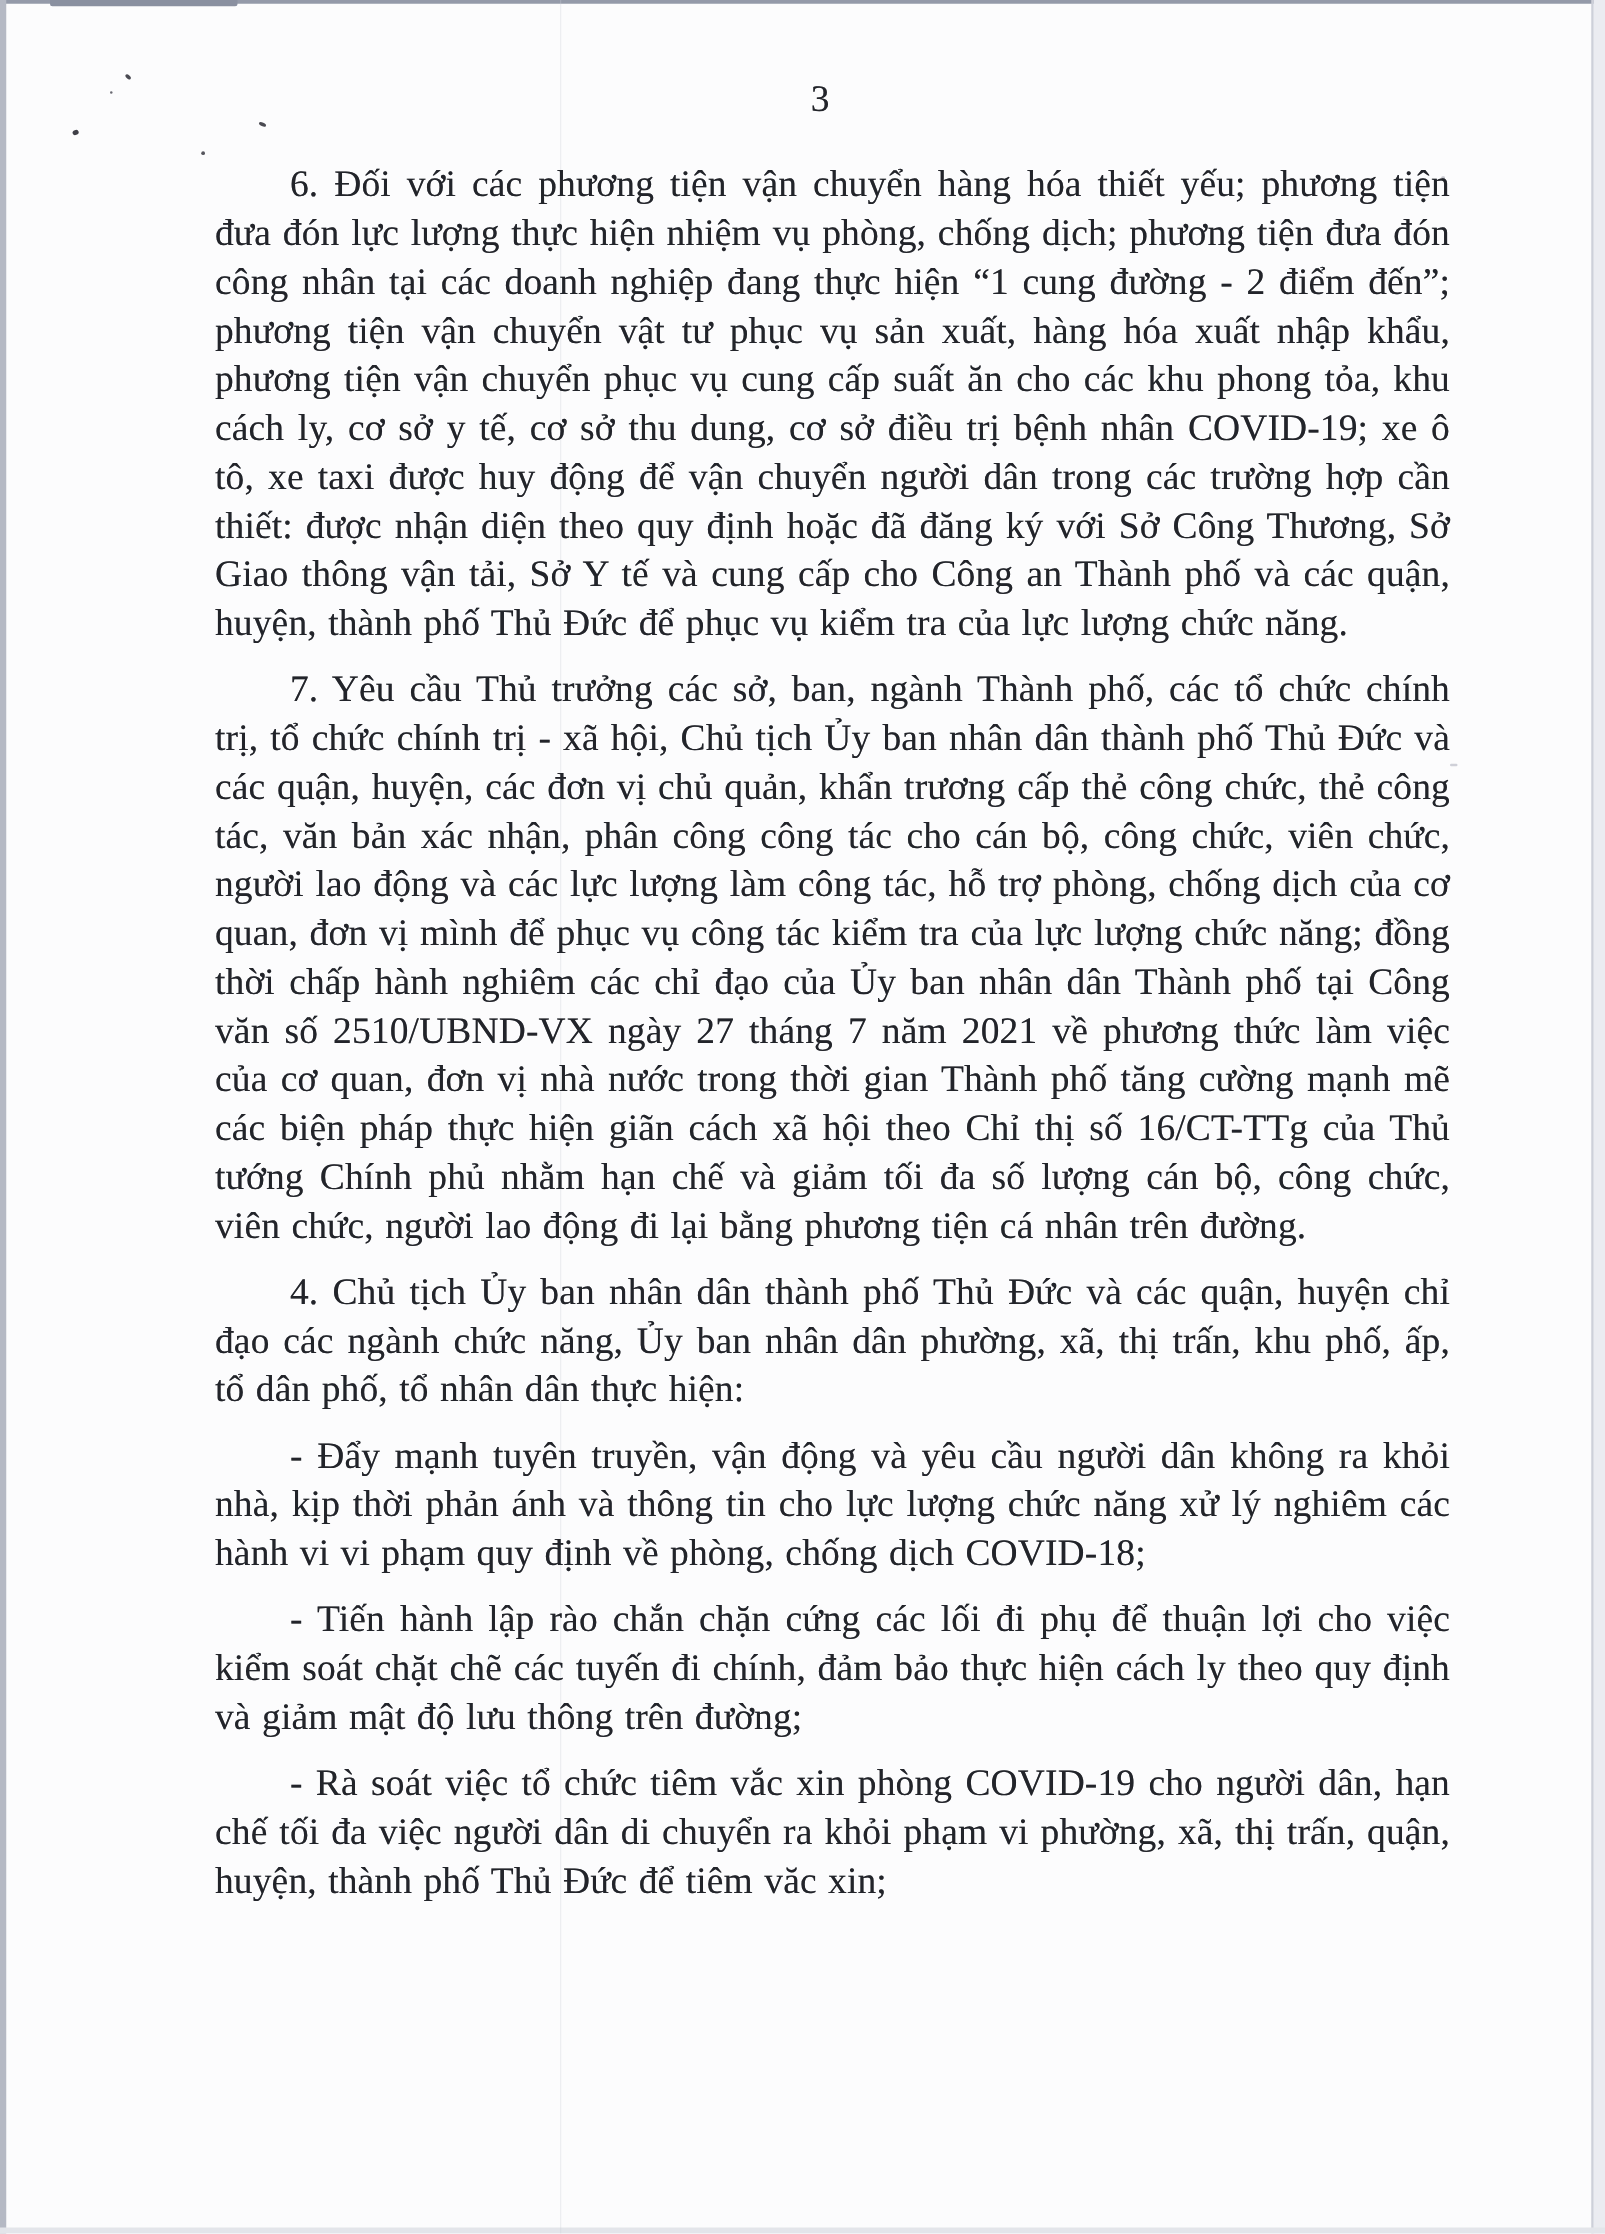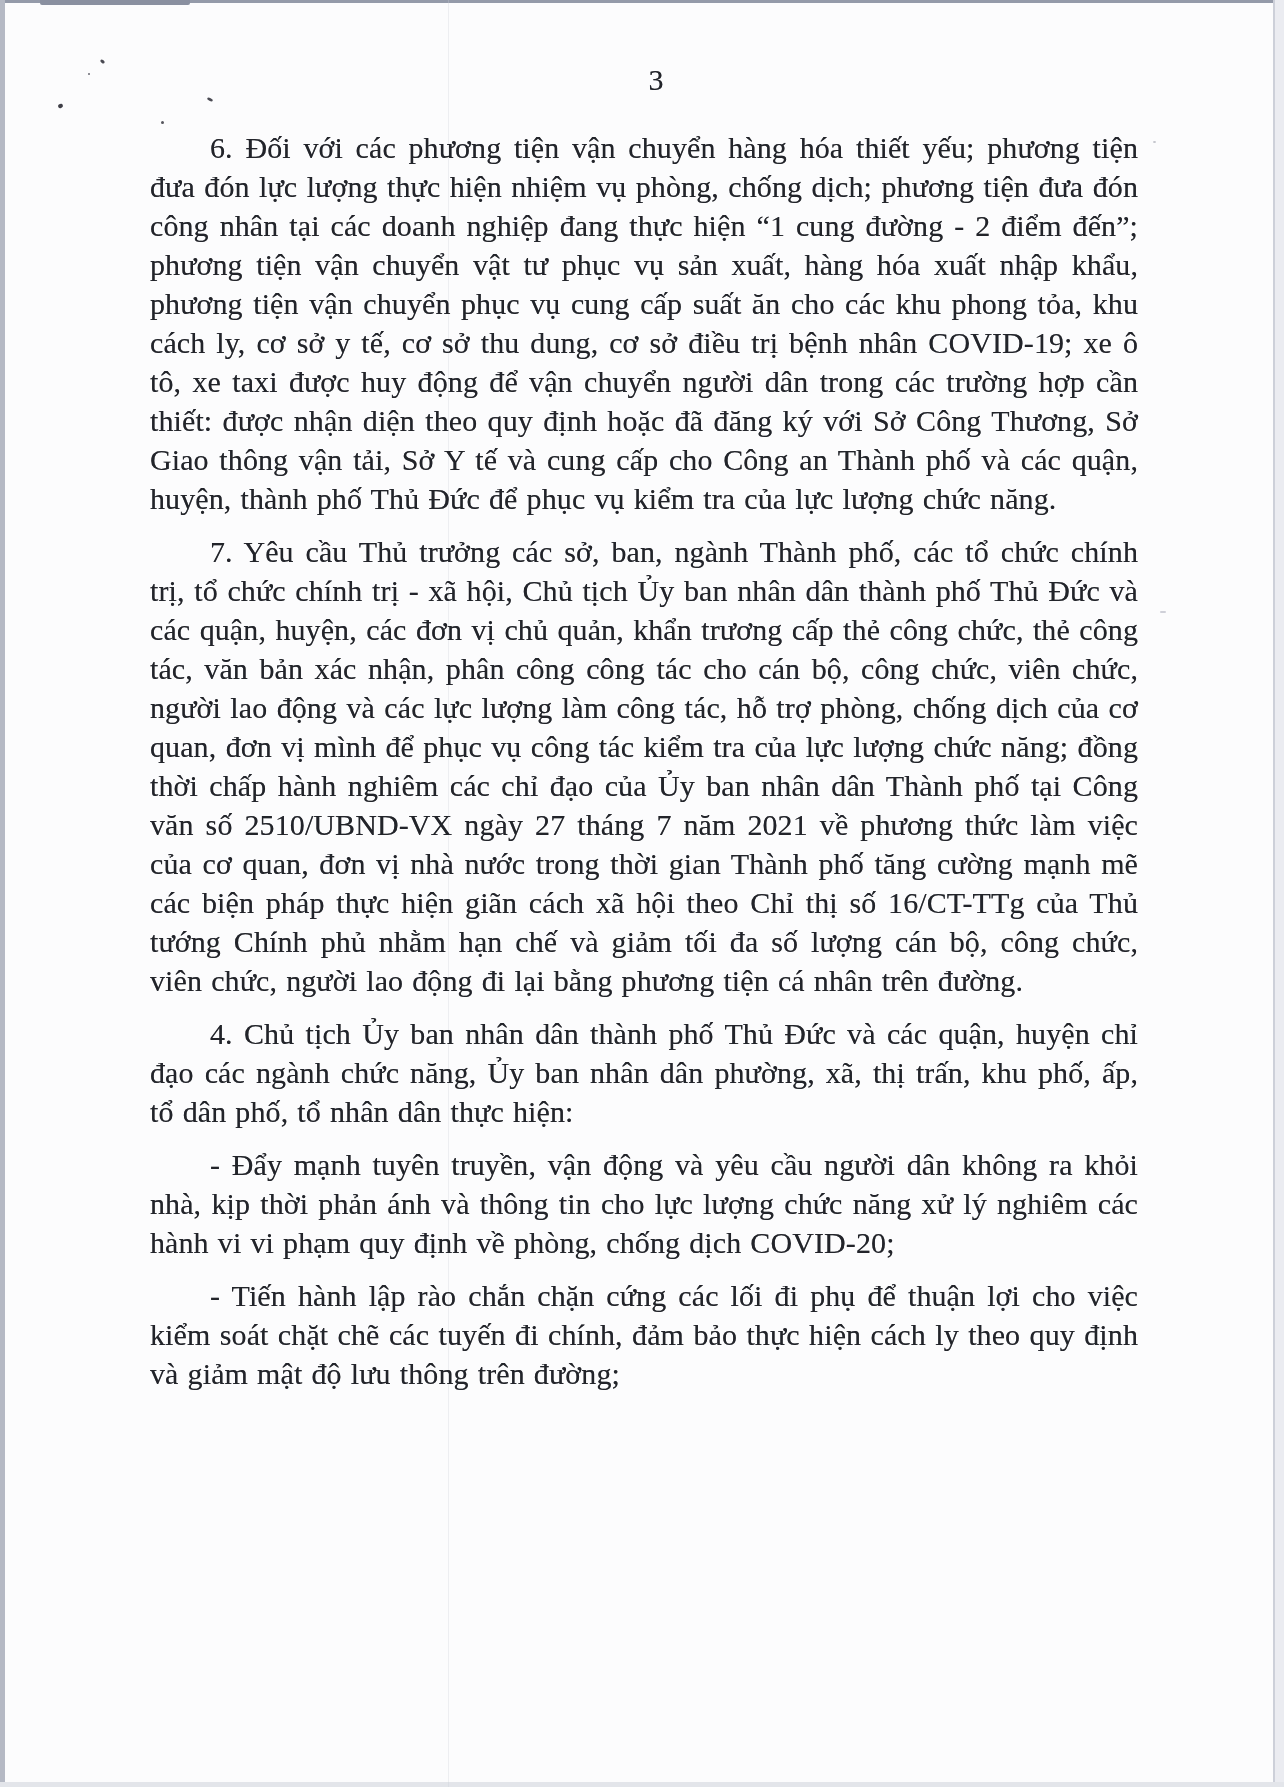--- a/index.html
+++ b/index.html
@@ -67,21 +67,21 @@
     position: absolute;
     top: 62px; left: 162px;
     width: 988px;
     text-align: center;
     font-size: 30px;
     line-height: 36px;
     text-shadow: 0 0 0.4px rgba(34, 36, 42, 0.55);
   }
   .content {
     position: absolute;
-    top: 128px; left: 150px;
+    top: 128px; left: 172px;
     width: 988px;
   }
   .content p {
     margin: 0 0 14px 0;
     font-size: 30px;
     line-height: 39px;
     text-align: justify;
     text-indent: 60px;
     letter-spacing: 0.1px;
     word-spacing: 1.5px;
@@ -108,17 +108,18 @@
   <div class="speck s5"></div>
   <div class="speck s6"></div>
   <div class="speck s7"></div>
 
   <div class="page-number">3</div>
 
   <div class="content">
     <p>6. Đối với các phương tiện vận chuyển hàng hóa thiết yếu; phương tiện đưa đón lực lượng thực hiện nhiệm vụ phòng, chống dịch; phương tiện đưa đón công nhân tại các doanh nghiệp đang thực hiện “1 cung đường - 2 điểm đến”; phương tiện vận chuyển vật tư phục vụ sản xuất, hàng hóa xuất nhập khẩu, phương tiện vận chuyển phục vụ cung cấp suất ăn cho các khu phong tỏa, khu cách ly, cơ sở y tế, cơ sở thu dung, cơ sở điều trị bệnh nhân COVID-19; xe ô tô, xe taxi được huy động để vận chuyển người dân trong các trường hợp cần thiết: được nhận diện theo quy định hoặc đã đăng ký với Sở Công Thương, Sở Giao thông vận tải, Sở Y tế và cung cấp cho Công an Thành phố và các quận, huyện, thành phố Thủ Đức để phục vụ kiểm tra của lực lượng chức năng.</p>
     <p>7. Yêu cầu Thủ trưởng các sở, ban, ngành Thành phố, các tổ chức chính trị, tổ chức chính trị - xã hội, Chủ tịch Ủy ban nhân dân thành phố Thủ Đức và các quận, huyện, các đơn vị chủ quản, khẩn trương cấp thẻ công chức, thẻ công tác, văn bản xác nhận, phân công công tác cho cán bộ, công chức, viên chức, người lao động và các lực lượng làm công tác, hỗ trợ phòng, chống dịch của cơ quan, đơn vị mình để phục vụ công tác kiểm tra của lực lượng chức năng; đồng thời chấp hành nghiêm các chỉ đạo của Ủy ban nhân dân Thành phố tại Công văn số 2510/UBND-VX ngày 27 tháng 7 năm 2021 về phương thức làm việc của cơ quan, đơn vị nhà nước trong thời gian Thành phố tăng cường mạnh mẽ các biện pháp thực hiện giãn cách xã hội theo Chỉ thị số 16/CT-TTg của Thủ tướng Chính phủ nhằm hạn chế và giảm tối đa số lượng cán bộ, công chức, viên chức, người lao động đi lại bằng phương tiện cá nhân trên đường.</p>
     <p>4. Chủ tịch Ủy ban nhân dân thành phố Thủ Đức và các quận, huyện chỉ đạo các ngành chức năng, Ủy ban nhân dân phường, xã, thị trấn, khu phố, ấp, tổ dân phố, tổ nhân dân thực hiện:</p>
-    <p>- Đẩy mạnh tuyên truyền, vận động và yêu cầu người dân không ra khỏi nhà, kịp thời phản ánh và thông tin cho lực lượng chức năng xử lý nghiêm các hành vi vi phạm quy định về phòng, chống dịch COVID-20;</p>
+    <p>- Đẩy mạnh tuyên truyền, vận động và yêu cầu người dân không ra khỏi nhà, kịp thời phản ánh và thông tin cho lực lượng chức năng xử lý nghiêm các hành vi vi phạm quy định về phòng, chống dịch COVID-18;</p>
     <p>- Tiến hành lập rào chắn chặn cứng các lối đi phụ để thuận lợi cho việc kiểm soát chặt chẽ các tuyến đi chính, đảm bảo thực hiện cách ly theo quy định và giảm mật độ lưu thông trên đường;</p>
+    <p>- Rà soát việc tổ chức tiêm vắc xin phòng COVID-19 cho người dân, hạn chế tối đa việc người dân di chuyển ra khỏi phạm vi phường, xã, thị trấn, quận, huyện, thành phố Thủ Đức để tiêm văc xin;</p>
   </div>
 
 </div>
 
 </body></html>

